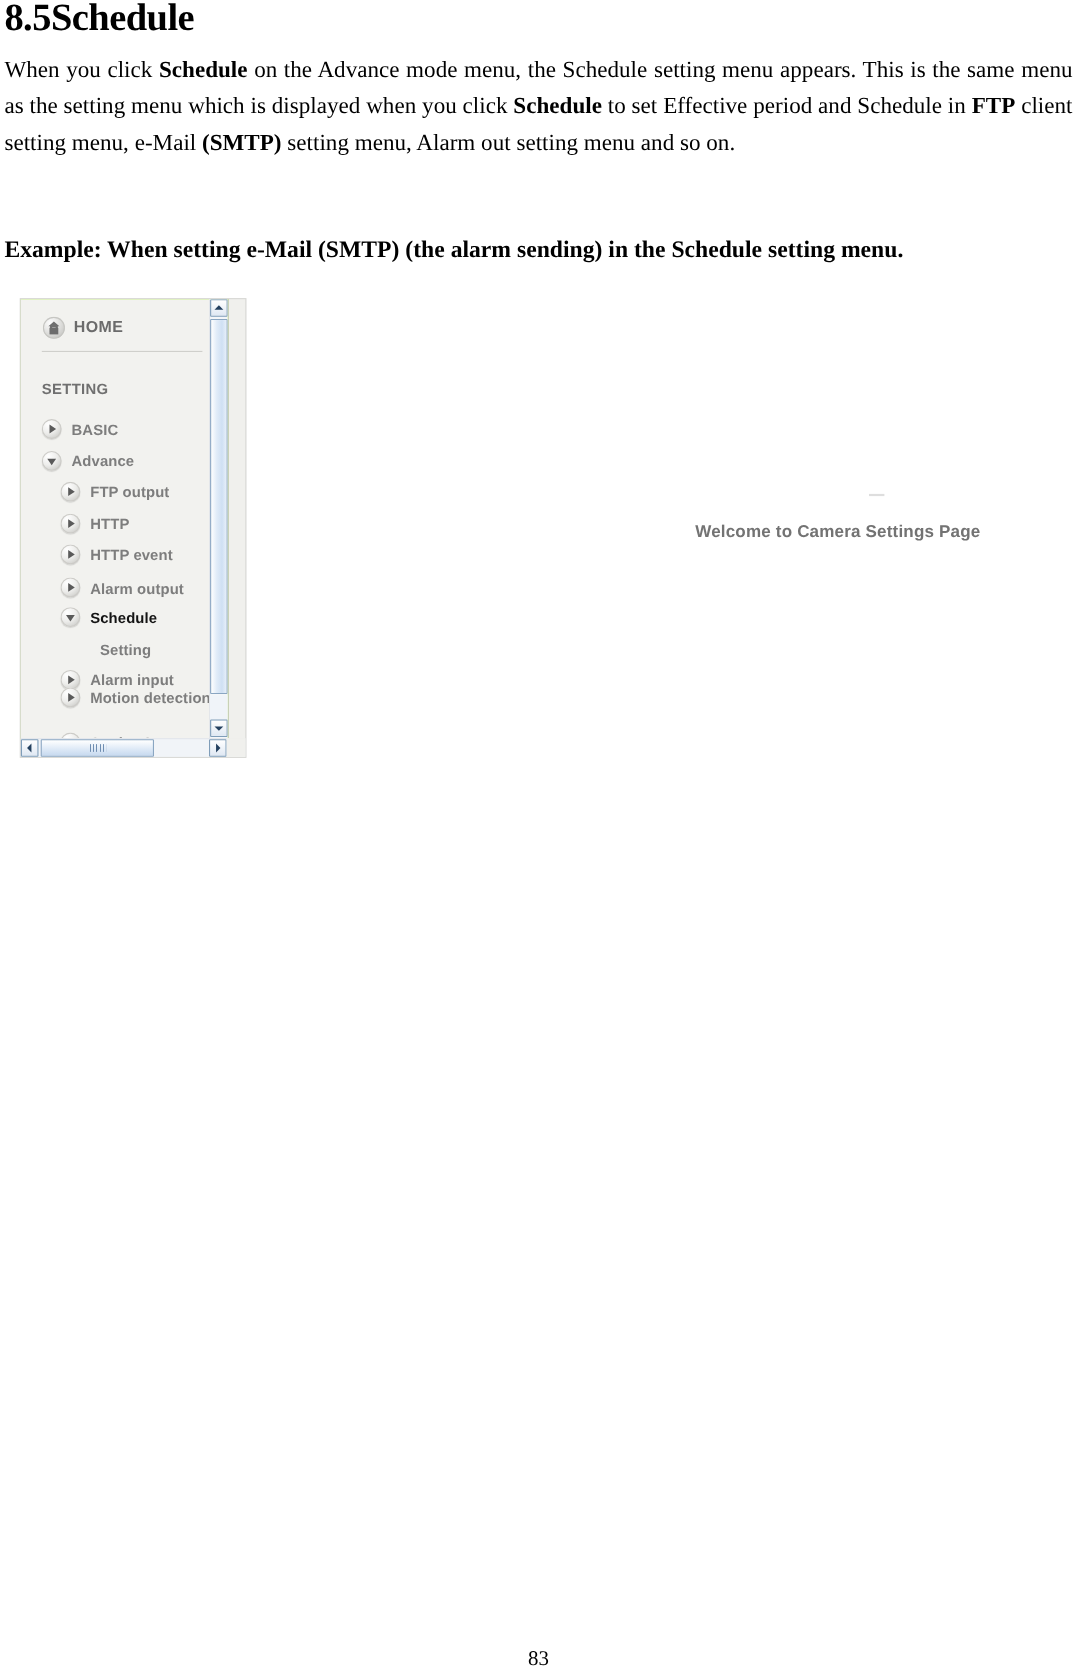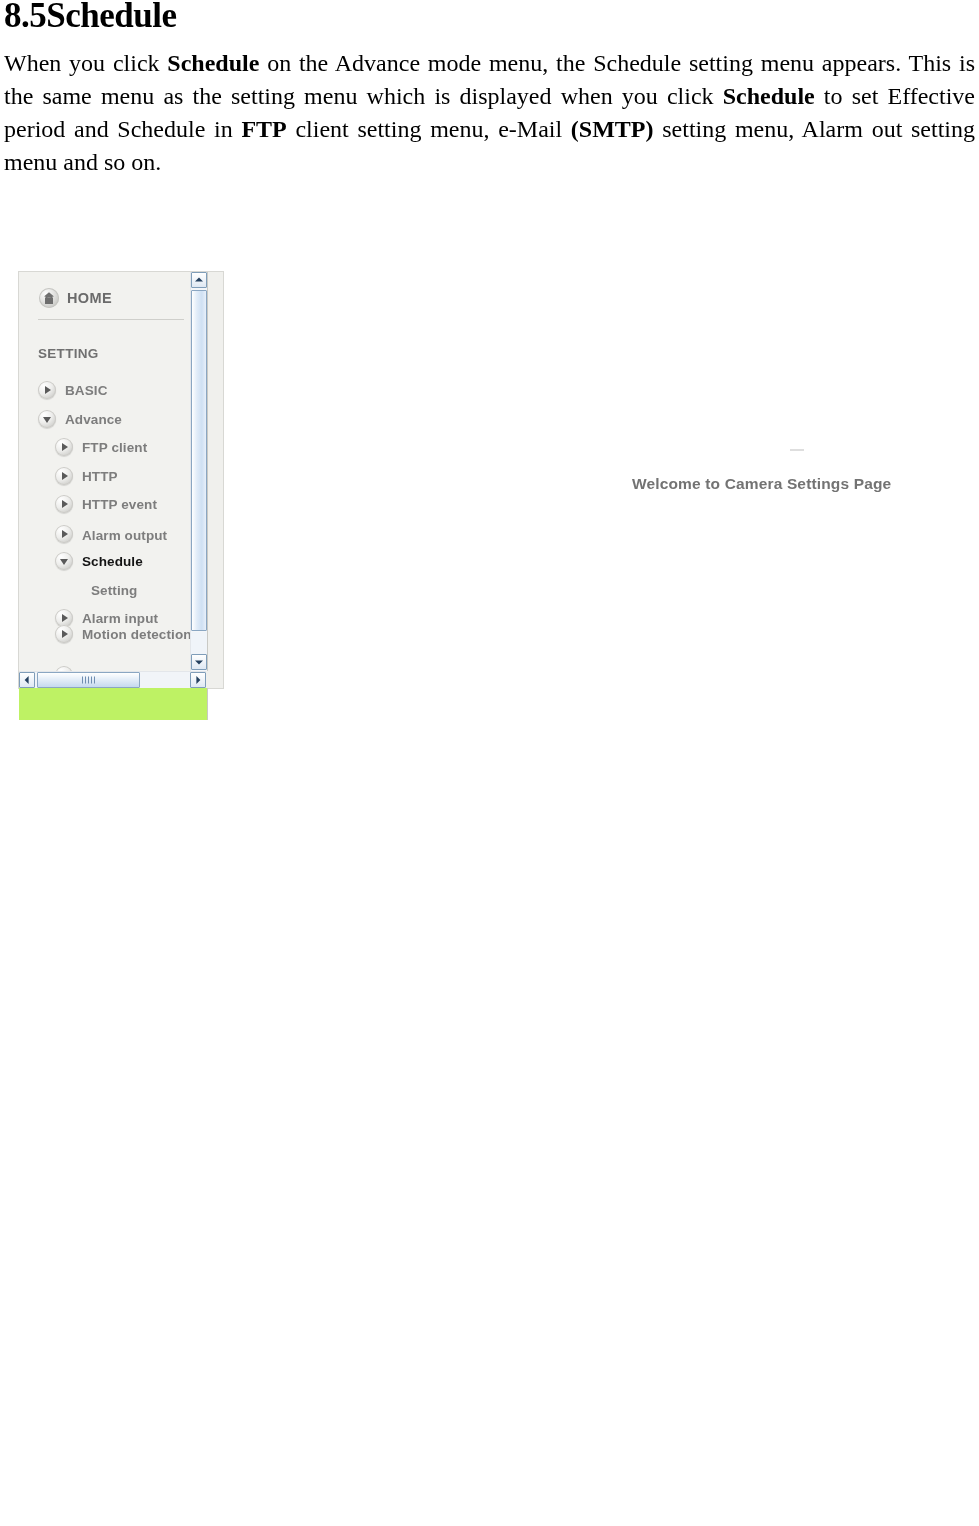--- a/index.html
+++ b/index.html
@@ -35,21 +35,21 @@
     white-space: nowrap;
   }
 
   
   .doc-body {
     position: absolute;
     left: 4px;
     top: 47px;
     width: 971px;
     font-family: "Liberation Serif", serif;
-    font-size: 24px;
+    font-size: 21px;
     line-height: 33px;
     color: #000;
     text-align: justify;
     text-justify: inter-word;
   }
   .doc-body b { font-weight: bold; }
 
   .doc-example {
     position: absolute;
     left: 4px;
@@ -72,21 +72,21 @@
     height: 418px;
     background: #f0f0ed;
     border: 1px solid #d8d8d4;
     box-sizing: border-box;
   }
 
   .shot-inner {
     position: absolute;
     left: 0; top: 0;
     width: 188px;
-    height: 448px;
+    height: 400px;
     background: #bef264;
     border-right: 1px solid #c9c9c5;
     overflow: hidden;
   }
 
   .menu-area {
     position: absolute;
     left: 0; top: 0;
     width: 188px;
     height: 400px;
@@ -331,20 +331,21 @@
 </style>
 </head>
 <body>
 
 <div class="page">
 
   <div class="doc-heading">8.5Schedule</div>
 
   <div class="doc-body">When you click <b>Schedule</b> on the Advance mode menu, the Schedule setting menu appears. This is the same menu as the setting menu which is displayed when you click <b>Schedule</b> to set Effective period and Schedule in <b>FTP</b> client setting menu, e-Mail <b>(SMTP)</b> setting menu, Alarm out setting menu and so on.</div>
 
+  <div class="doc-example">Example: When setting e-Mail (SMTP) (the alarm sending) in the Schedule setting menu.</div>
 
   <div class="shot">
 
     <div class="shot-inner">
       <div class="menu-area">
 
         <div class="home-row">
           <span class="home-icon">
             <svg class="home-glyph" viewBox="0 0 20 20" xmlns="http://www.w3.org/2000/svg">
               <path d="M10 4.2 L15 8.6 L13.6 8.6 L13.6 14 L6.4 14 L6.4 8.6 L5 8.6 Z" fill="#6f6f6f"></path>
@@ -362,21 +363,21 @@
             <div class="mitem" style="left: 19px; top: 98px;">
               <span class="bullet right"></span>
               <span class="lbl">BASIC</span>
             </div>
             <div class="mitem" style="left: 19px; top: 127px;">
               <span class="bullet down"></span>
               <span class="lbl">Advance</span>
             </div>
             <div class="mitem" style="left: 36px; top: 155px;">
               <span class="bullet right"></span>
-              <span class="lbl">FTP client</span>
+              <span class="lbl">FTP output</span>
             </div>
             <div class="mitem" style="left: 36px; top: 184px;">
               <span class="bullet right"></span>
               <span class="lbl">HTTP</span>
             </div>
             <div class="mitem" style="left: 36px; top: 212px; justify-content: flex-end;">
               <span class="bullet right"></span>
               <span class="lbl">HTTP event</span>
             </div>
             <div class="mitem" style="left: 36px; top: 241px; align-items: flex-end;">
@@ -429,14 +430,15 @@
         <span class="arw"></span>
       </div>
     </div>
 
     <div class="corner-box"></div>
   </div>
 
   <div class="welcome-artifact"></div>
   <div class="welcome">Welcome to Camera Settings Page</div>
 
+  <div class="page-num">83</div>
 
 </div>
 
 </body></html>

